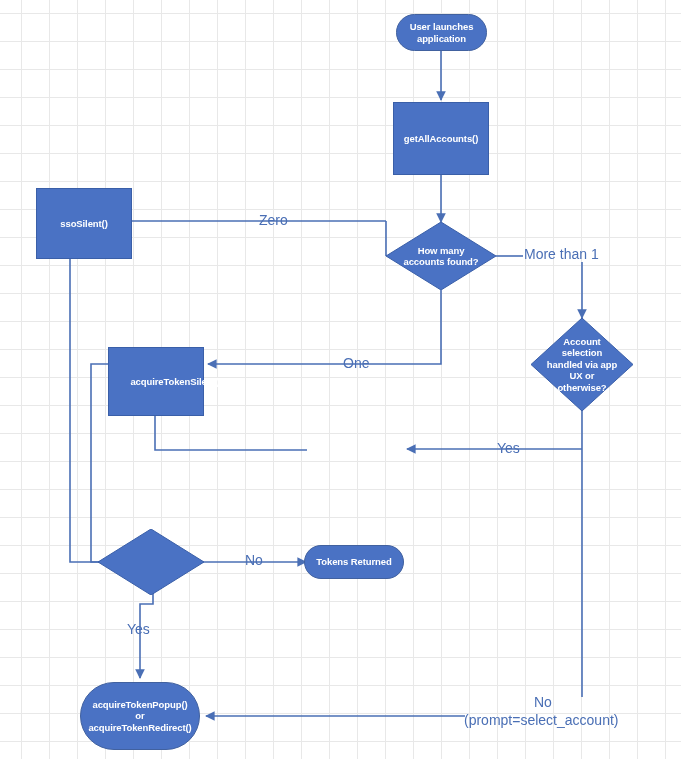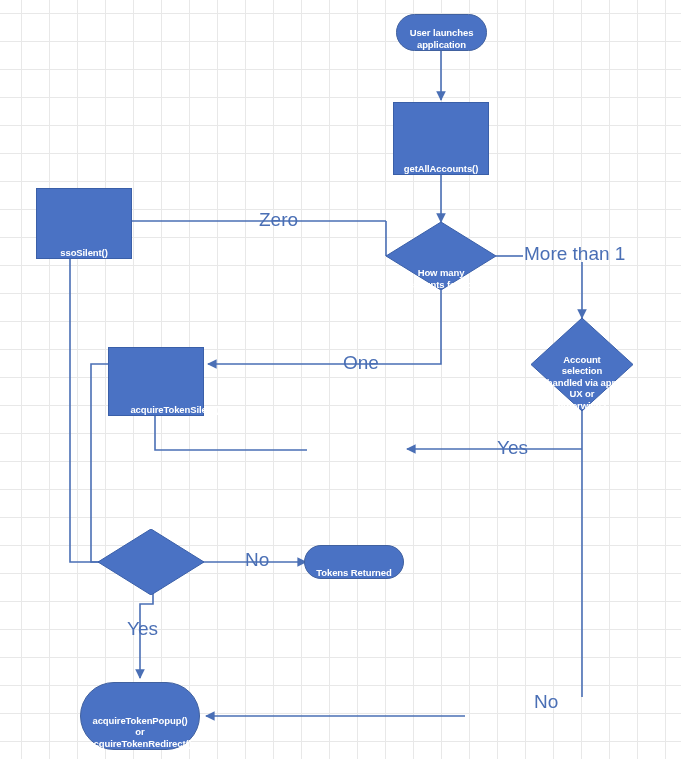--- a/index.html
+++ b/index.html
@@ -28,21 +28,21 @@
     left: 0;
     top: 0;
     width: 681px;
     height: 759px;
     pointer-events: none;
   }
   .node {
     position: absolute;
     box-sizing: border-box;
     display: flex;
-    align-items: flex-end;
+    align-items: center;
     justify-content: center;
     text-align: center;
     color: #ffffff;
     background: #4a72c4;
     font-size: 9.5px;
     line-height: 11.5px;
     font-weight: bold;
     letter-spacing: -0.1px;
     border: 1px solid #3a5fa8;
   }
@@ -66,21 +66,21 @@
   }
   .diamond .dlabel {
     position: relative;
     z-index: 2;
     width: 110%;
     padding: 0 1px;
   }
   .edge-label {
     position: absolute;
     color: #4a6fb5;
-    font-size: 19px;
+    font-size: 14px;
     line-height: 16px;
     white-space: nowrap;
     font-family: "Liberation Sans", sans-serif;
   }
 </style>
 </head>
 <body>
 
 <div id="canvas">
 
@@ -196,14 +196,15 @@
   <div class="edge-label" style="left:343px; top:355px;">One</div>
 
   <div class="edge-label" style="left:497px; top:440px;">Yes</div>
 
   <div class="edge-label" style="left:245px; top:552px;">No</div>
 
   <div class="edge-label" style="left:127px; top:621px;">Yes</div>
 
   <div class="edge-label" style="left:534px; top:694px;">No</div>
 
+  <div class="edge-label" style="left:464px; top:712px;">(prompt=select_account)</div>
 
 </div>
 
 </body></html>

